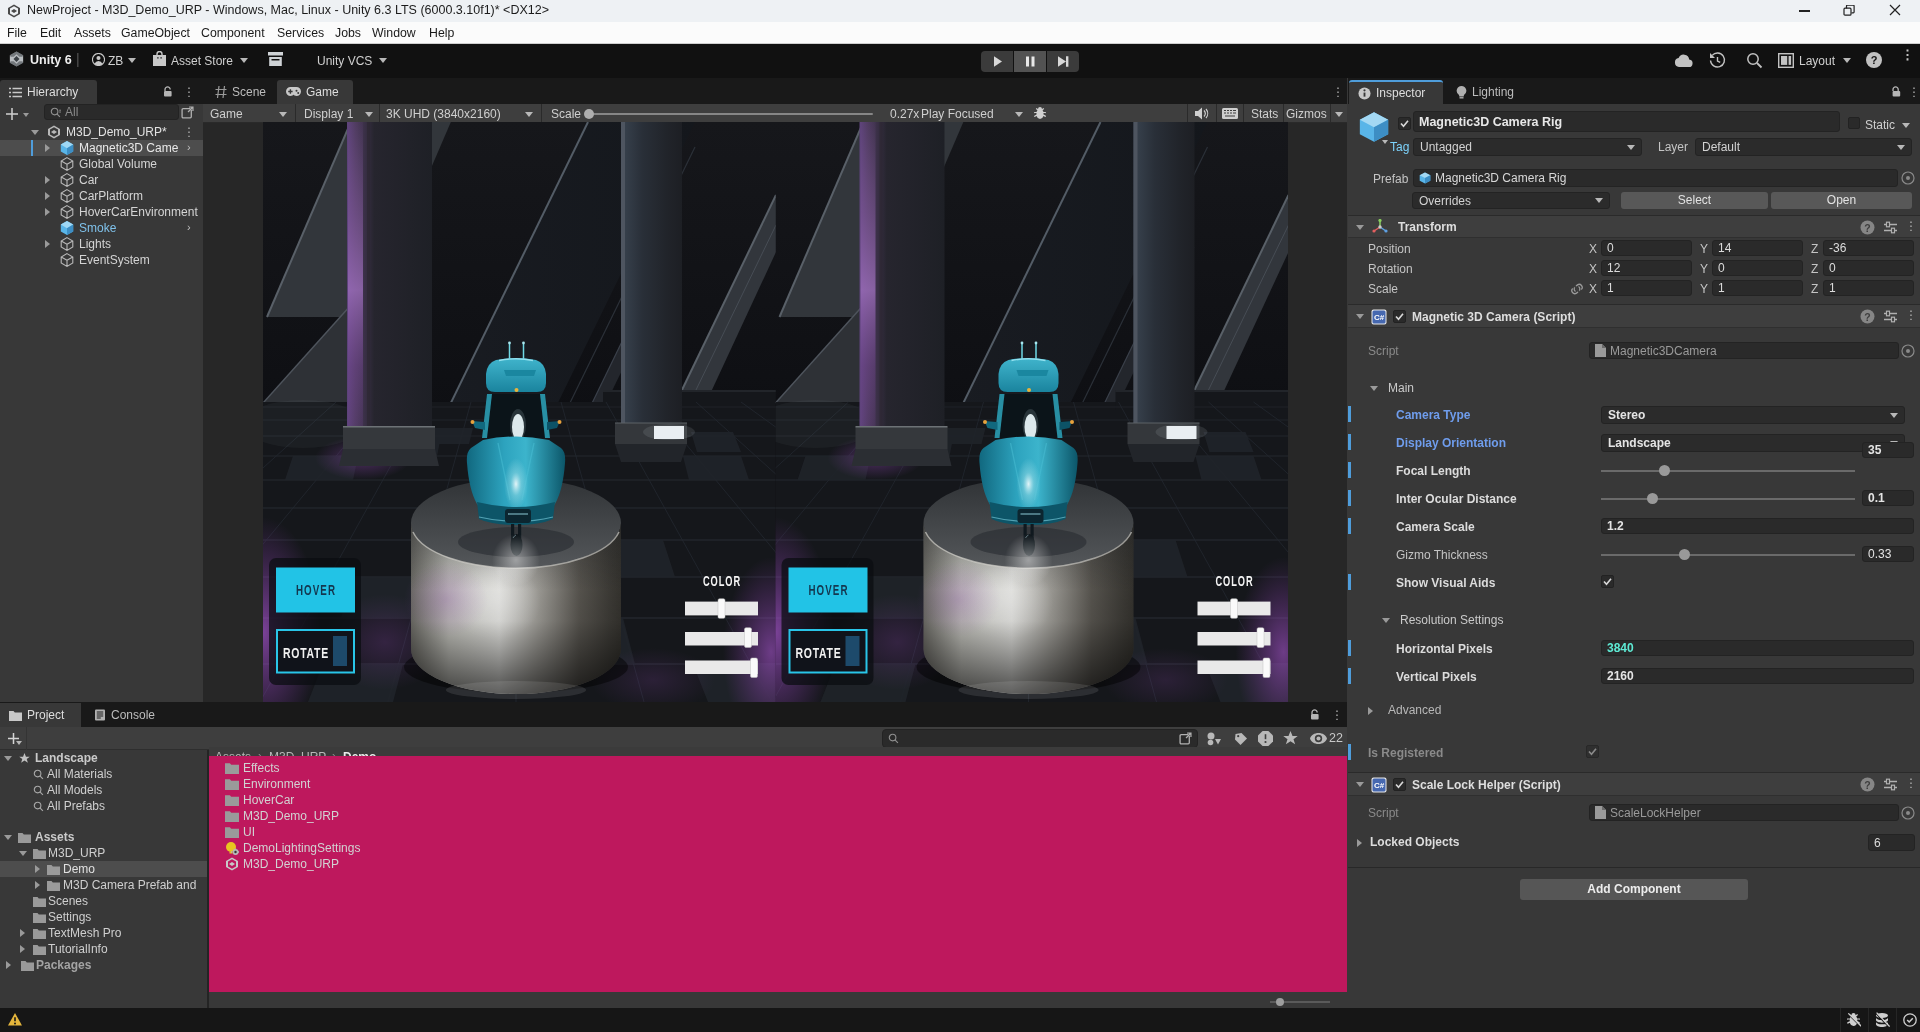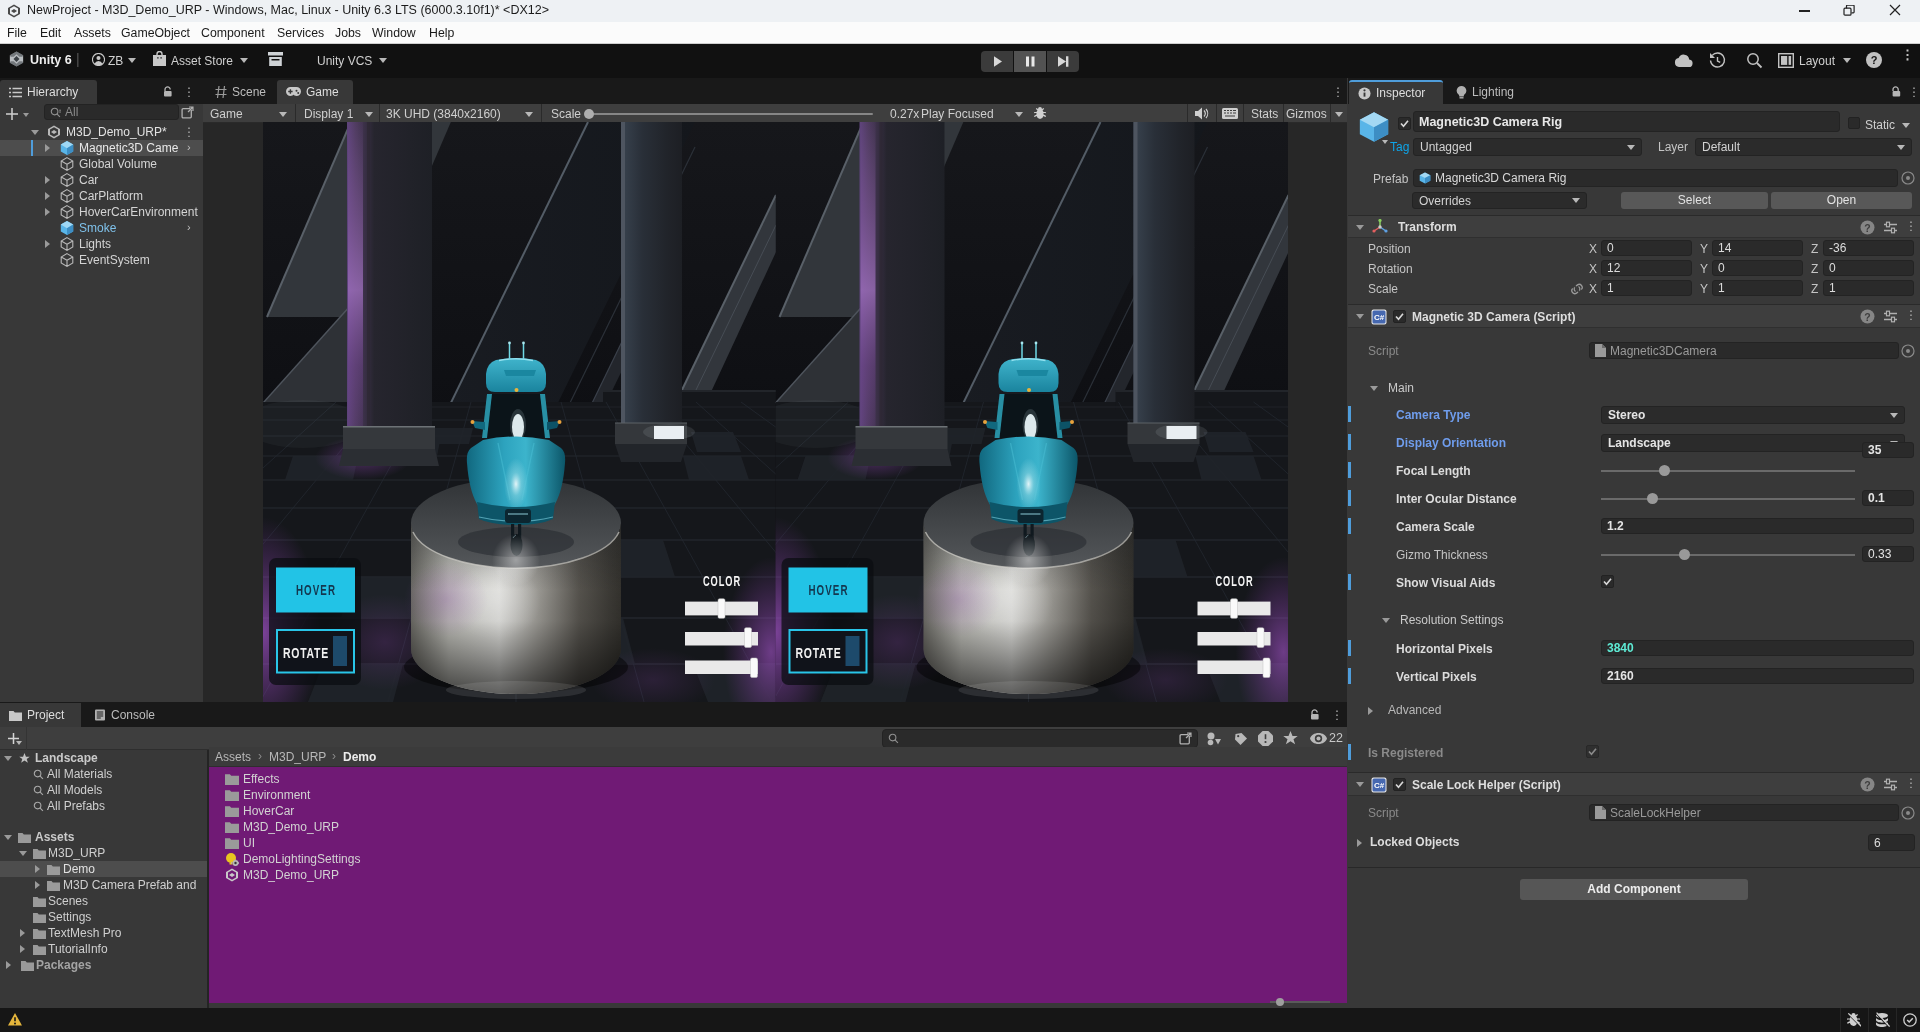--- a/index.html
+++ b/index.html
@@ -523,21 +523,21 @@
   <div class="caret abs" style="left:34px;top:62px;border-left-width:3.5px;border-right-width:3.5px;border-top-width:4.5px"></div>
   <div class="abs" style="left:50px;top:39px;width:13px;height:13px;background:#2a2a2a;border:1px solid #222;border-radius:2px">
       <svg width="11" height="11">
         <path fill="none" stroke="#d8d8d8" stroke-width="1.6" d="m2 5.5 2.5 2.8 4.5-5.6"></path>
       </svg>
     </div>
   <div class="abs fld" style="left:65px;top:33px;width:427px;height:21px;font-weight:bold;color:#e8e8e8;font-size:12.5px">Magnetic3D Camera Rig</div>
   <div class="abs" style="left:500px;top:39px;width:12px;height:12px;background:#2a2a2a;border:1px solid #222;border-radius:2px"></div>
   <div class="abs" style="left:517px;top:40px;color:#cfcfcf">Static</div>
   <div class="caret abs" style="left:554px;top:45px"></div>
-  <div class="abs" style="left:42px;top:62px;color:#0ea5e9">Tag</div>
+  <div class="abs" style="left:42px;top:62px;color:#7dd3fc">Tag</div>
   <div class="drop abs" style="left:65px;top:60px;width:229px;height:18px">
       <span>Untagged</span>
       <span class="caret"></span>
     </div>
   <div class="abs" style="left:310px;top:62px;color:#c4c4c4">Layer</div>
   <div class="drop abs" style="left:347px;top:60px;width:217px;height:18px">
       <span>Default</span>
       <span class="caret"></span>
     </div>
   <div class="abs" style="left:25px;top:94px;color:#c4c4c4">Prefab</div>
@@ -546,21 +546,21 @@
         <path fill="#59b5e8" d="M7 0 13.2 3.3v6.4L7 13 .8 9.7V3.3Z"></path>
         <path fill="#a3d8f3" d="M7 0 13.2 3.3 7 6.6.8 3.3Z"></path>
         <path fill="#3d8ec4" d="M7 6.6 13.2 3.3v6.4L7 13Z"></path>
       </svg>
     <span style="color:#d8d8d8">Magnetic3D Camera Rig</span>
     </div>
   <svg class="abs" style="left:553px;top:93px" width="14" height="14" viewBox="0 0 14 14">
       <circle cx="7" cy="7" r="6" fill="none" stroke="#8a8a8a" stroke-width="1.2"></circle>
       <circle cx="7" cy="7" r="2" fill="#8a8a8a"></circle>
     </svg>
-  <div class="drop abs" style="left:64px;top:114px;width:175px;height:17px">
+  <div class="drop abs" style="left:64px;top:114px;width:198px;height:17px">
       <span>Overrides</span>
       <span class="caret"></span>
     </div>
   <div class="abs" style="left:273px;top:114px;width:147px;height:17px;background:#585858;border-radius:3px;text-align:center;line-height:17px;color:#e2e2e2">Select</div>
   <div class="abs" style="left:423px;top:114px;width:141px;height:17px;background:#585858;border-radius:3px;text-align:center;line-height:17px;color:#e2e2e2">Open</div>
 
   <div class="abs" style="left:0;top:137px;width:572px;height:23px;background:#3e3e3e;border-top:1px solid #2a2a2a;border-bottom:1px solid #2f2f2f">
     <div class="tri-d abs" style="left:8px;top:9px"></div>
     <svg class="abs" style="left:24px;top:3px" width="16" height="16" viewBox="0 0 16 16">
         <path stroke="#e25f5f" stroke-width="1.5" d="M8 8 2 12"></path>
@@ -892,21 +892,21 @@
   </div>
 
   <div class="abs" style="left:207px;top:48px;width:2px;height:258px;background:#242424"></div>
   <div class="abs" style="left:209px;top:45px;width:1138px;height:20px;background:#3b3b3b;border-bottom:1px solid #2e2e2e;color:#b8b8b8">
     <span class="abs" style="left:6px;top:3px">Assets</span>
       <span class="abs" style="left:49px;top:2px;color:#8a8a8a">›</span>
       <span class="abs" style="left:60px;top:3px">M3D_URP</span>
       <span class="abs" style="left:123px;top:2px;color:#8a8a8a">›</span>
       <span class="abs" style="left:134px;top:3px;color:#ececec;font-weight:bold">Demo</span>
   </div>
-  <div class="abs" style="left:209px;top:65px;width:1138px;height:236px;background:#701a75">
+  <div class="abs" style="left:209px;top:54px;width:1138px;height:236px;background:#be185d">
     <div class="abs" style="left:16px;top:6px">
         <svg width="14" height="12" viewBox="0 0 13 11">
           <path fill="#9a9a9a" d="M0 1h4.5l1.3 1.5H13V11H0Z"></path>
         </svg>
       </div>
       <div class="abs" style="left:34px;top:5px;color:#d2d2d2">Effects</div>
     <div class="abs" style="left:16px;top:22px">
         <svg width="14" height="12" viewBox="0 0 13 11">
           <path fill="#9a9a9a" d="M0 1h4.5l1.3 1.5H13V11H0Z"></path>
         </svg>

